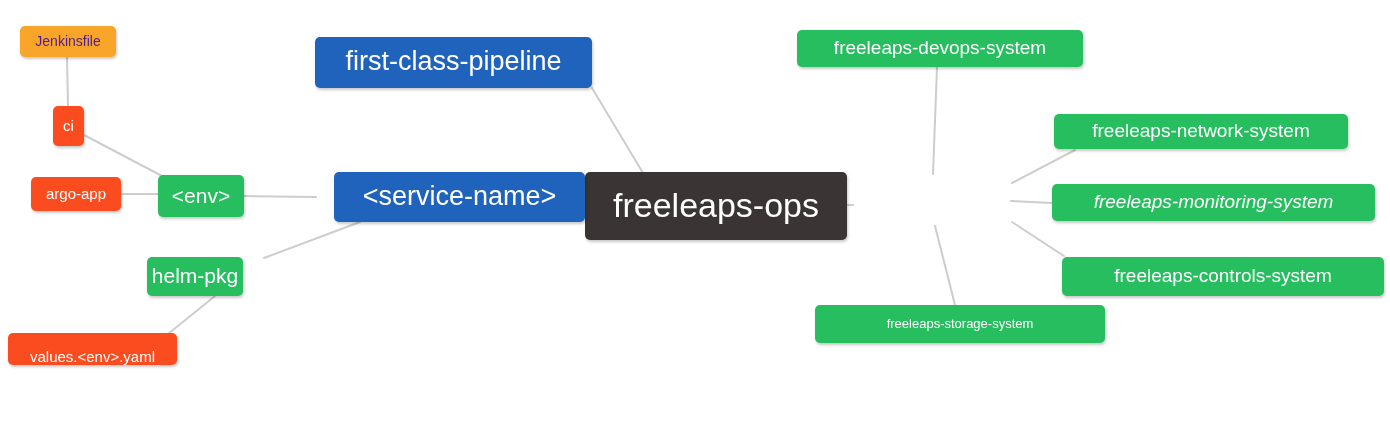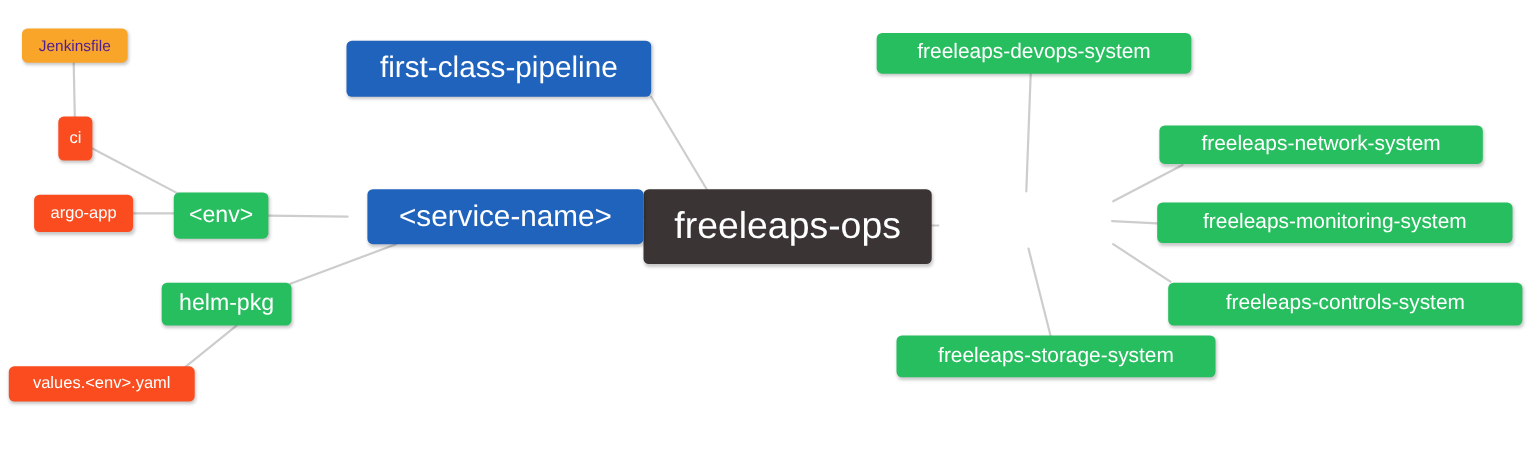--- a/index.html
+++ b/index.html
@@ -75,44 +75,44 @@
       </div>
       <div class="node" style="left: 315px; top: 37px; width: 277px; height: 51px; font-size: 27px; background: rgb(32, 99, 188); color: rgb(255, 255, 255); text-align: center;">
         <span>first-class-pipeline</span>
       </div>
       <div class="node" style="left: 316px; top: 172px; width: 251px; height: 50px; font-size: 27px; background: rgb(32, 99, 188); color: rgb(255, 255, 255); margin-left: 18px;">
         <span>&lt;service-name&gt;</span>
       </div>
       <div class="node" style="left: 158px; top: 175px; width: 86px; height: 42px; font-size: 21px; background: rgb(39, 190, 95); color: rgb(255, 255, 255); text-align: center;">
         <span>&lt;env&gt;</span>
       </div>
-      <div class="node" style="left: 147px; top: 257px; width: 118px; height: 39px; font-size: 21px; background: rgb(39, 190, 95); color: rgb(255, 255, 255);">
+      <div class="node" style="left: 147px; top: 257px; width: 96px; height: 39px; font-size: 21px; background: rgb(39, 190, 95); color: rgb(255, 255, 255);">
         <span>helm-pkg</span>
       </div>
       <div class="node" style="left: 53px; top: 106px; width: 31px; height: 40px; font-size: 15px; background: rgb(250, 76, 31); color: rgb(255, 255, 255);">
         <span>ci</span>
       </div>
       <div class="node" style="left: 31px; top: 177px; width: 90px; height: 34px; font-size: 15px; background: rgb(250, 76, 31); color: rgb(255, 255, 255);">
         <span>argo-app</span>
       </div>
-      <div class="node" style="left: 8px; top: 333px; width: 169px; height: 32px; font-size: 15px; background: rgb(250, 76, 31); color: rgb(255, 255, 255);">
+      <div class="node" style="left: 8px; top: 333px; width: 169px; height: 32px; font-size: 15px; background: rgb(250, 76, 31); color: rgb(255, 255, 255); align-items: flex-end;">
         <span>values.&lt;env&gt;.yaml</span>
       </div>
       <div class="node" style="left: 20px; top: 26px; width: 96px; height: 31px; font-size: 14px; background: rgb(249, 165, 42); color: #4c1d95;">
         <span>Jenkinsfile</span>
       </div>
       <div class="node" style="left: 797px; top: 30px; width: 286px; height: 37px; font-size: 19px; background: rgb(39, 190, 95); color: rgb(255, 255, 255);">
         <span>freeleaps-devops-system</span>
       </div>
       <div class="node" style="left: 1054px; top: 114px; width: 294px; height: 35px; font-size: 19px; background: rgb(39, 190, 95); color: rgb(255, 255, 255);">
         <span>freeleaps-network-system</span>
       </div>
-      <div class="node" style="left: 1052px; top: 184px; width: 323px; height: 37px; font-size: 19px; background: rgb(39, 190, 95); color: rgb(255, 255, 255);">
+      <div class="node" style="left: 1052px; top: 184px; width: 323px; height: 37px; font-size: 19px; background: rgb(39, 190, 95); color: rgb(255, 255, 255); font-style: italic;">
         <span>freeleaps-monitoring-system</span>
       </div>
       <div class="node" style="left: 1062px; top: 257px; width: 322px; height: 39px; font-size: 19px; background: rgb(39, 190, 95); color: rgb(255, 255, 255);">
         <span>freeleaps-controls-system</span>
       </div>
-      <div class="node" style="left: 815px; top: 305px; width: 290px; height: 38px; font-size: 19px; background: rgb(39, 190, 95); color: rgb(255, 255, 255);">
+      <div class="node" style="left: 815px; top: 305px; width: 290px; height: 38px; font-size: 13px; background: rgb(39, 190, 95); color: rgb(255, 255, 255);">
         <span>freeleaps-storage-system</span>
       </div>
     </div>
 </div>
 
 </body></html>

